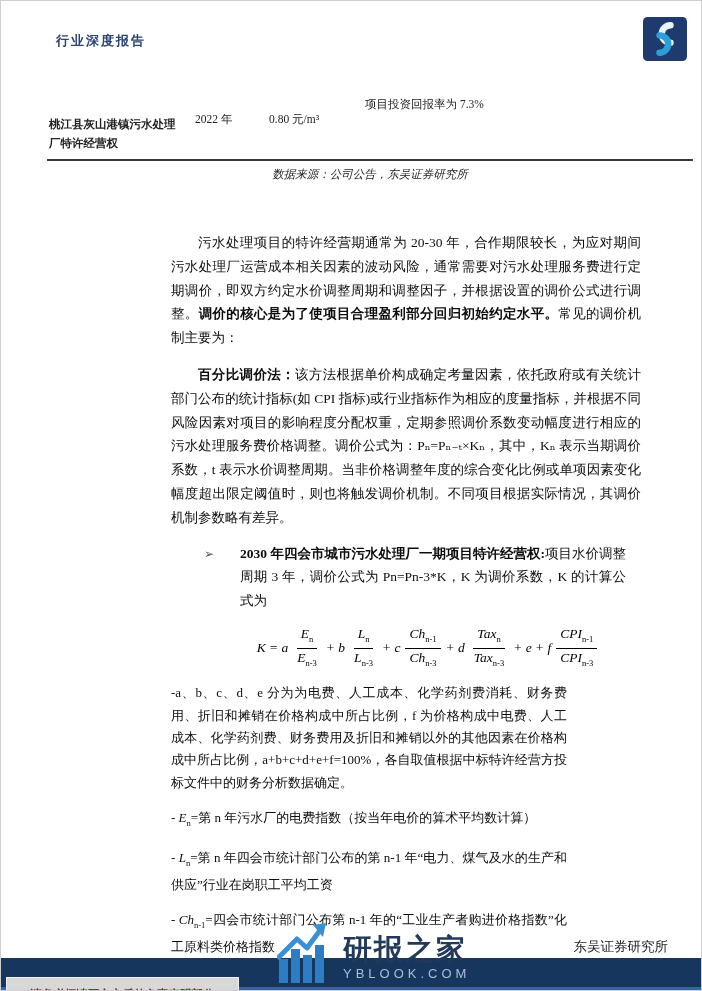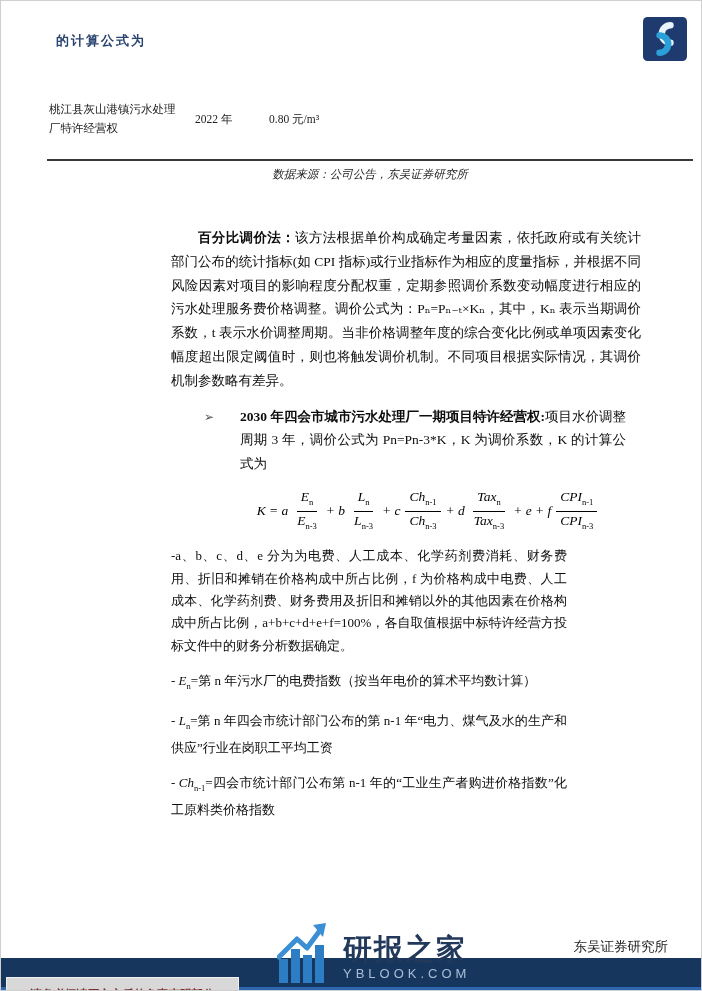--- a/index.html
+++ b/index.html
@@ -17,21 +17,21 @@
   .brand{position:absolute;right:14px;top:16px;display:flex;align-items:center;gap:8px;}
   .brand-text{display:flex;flex-direction:column;align-items:flex-start;}
   .brand-cn{font-size:27px;font-weight:bold;color:#1e3a6e;letter-spacing:3px;line-height:30px;}
   .brand-en{font-size:9px;font-weight:bold;color:#1e3a6e;letter-spacing:1.6px;
     font-family:"Liberation Sans","DejaVu Sans",sans-serif;}
   
   .tbl{position:absolute;left:46px;top:82px;width:646px;}
   .tbl-row{display:flex;width:100%;min-height:76px;border-bottom:2.5px solid #3a3a3a;
     font-size:11.5px;line-height:19px;color:#222;}
   .tbl-row .c{box-sizing:border-box;padding:2px 6px 6px 2px;}
-  .c1{width:138px;display:flex;align-items:center;}
+  .c1{width:138px;display:flex;align-items:flex-end;font-weight:bold;}
   .c2{width:82px;display:flex;align-items:center;justify-content:flex-start;padding-left:10px!important;}
   .c3{width:96px;display:flex;align-items:center;}
   .c4{width:186px;}
   .c5{width:144px;display:flex;align-items:flex-start;padding-top:12px!important;}
   .src{margin-top:6px;font-size:11.5px;font-style:italic;color:#1c1c1c;text-align:center;}
   
   .body{position:absolute;left:170px;top:212px;width:470px;}
   h2.sec{margin:0;font-size:15.5px;font-weight:bold;color:#1f3c78;line-height:22px;}
   h2.sec .h-num{margin-right:16px;}
   .body p{margin:0;text-align:justify;font-size:13.5px;line-height:23.8px;color:#0d0d0d;}
@@ -69,42 +69,46 @@
   .wm-text{display:flex;flex-direction:column;}
   .wm-cn{font-size:29px;font-weight:bold;color:#22395c;line-height:32px;letter-spacing:2px;}
   .wm-en{font-size:13px;color:#a9bed6;letter-spacing:4px;line-height:18px;
     font-family:"Liberation Sans","DejaVu Sans",sans-serif;}
 </style>
 </head>
 <body>
 
 <div class="page">
 
-  <div class="report-type">的计算公式为</div>
+  <div class="report-type">行业深度报告</div>
   <div class="brand">
     <svg width="44" height="44" viewBox="0 0 48 48">
       <rect x="0" y="0" width="48" height="48" rx="5" fill="#1e3a6e"></rect>
       <path d="M30 9 a9.5 9.5 0 0 0 -9.5 9.5 a9.5 9.5 0 0 0 9.5 9.5" fill="none" stroke="#e8f4fb" stroke-width="7" stroke-linecap="round"></path>
       <path d="M18 39 a9.5 9.5 0 0 0 9.5 -9.5 a9.5 9.5 0 0 0 -9.5 -9.5" fill="none" stroke="#2b9fd8" stroke-width="7" stroke-linecap="round"></path>
     </svg>
   </div>
 
   <div class="tbl">
     <div class="tbl-row">
       <div class="c c1">
           <span>桃江县灰山港镇污水处理厂特许经营权</span>
         </div>
       <div class="c c2">2022 年</div>
       <div class="c c3">0.80 元/m³</div>
+      <div class="c c5">项目投资回报率为 7.3%</div>
     </div>
     <div class="src">数据来源：公司公告，东吴证券研究所</div>
   </div>
 
   <div class="body">
 
+    <p class="p1">
+      <span>污水处理项目的特许经营期通常为 20-30 年，合作期限较长，为应对期间污水处理厂运营成本相关因素的波动风险，通常需要对污水处理服务费进行定期调价，即双方约定水价调整周期和调整因子，并根据设置的调价公式进行调整。</span><b>调价的核心是为了使项目合理盈利部分回归初始约定水平。</b><span>常见的调价机制主要为：</span>
+    </p>
 
     <p class="p2">
       <b>百分比调价法：</b><span>该方法根据单价构成确定考量因素，依托政府或有关统计部门公布的统计指标(如 CPI 指标)或行业指标作为相应的度量指标，并根据不同风险因素对项目的影响程度分配权重，定期参照调价系数变动幅度进行相应的污水处理服务费价格调整。调价公式为：Pₙ=Pₙ₋ₜ×Kₙ，其中，Kₙ 表示当期调价系数，t 表示水价调整周期。当非价格调整年度的综合变化比例或单项因素变化幅度超出限定阈值时，则也将触发调价机制。不同项目根据实际情况，其调价机制参数略有差异。</span>
     </p>
 
     <div class="bullet">
       <span class="marker">➢</span>
       <p class="bullet-text">
         <b>2030 年四会市城市污水处理厂一期项目特许经营权:</b><span>项目水价调整周期 3 年，调价公式为 Pn=Pn-3*K，K 为调价系数，K 的计算公式为</span>
       </p>

